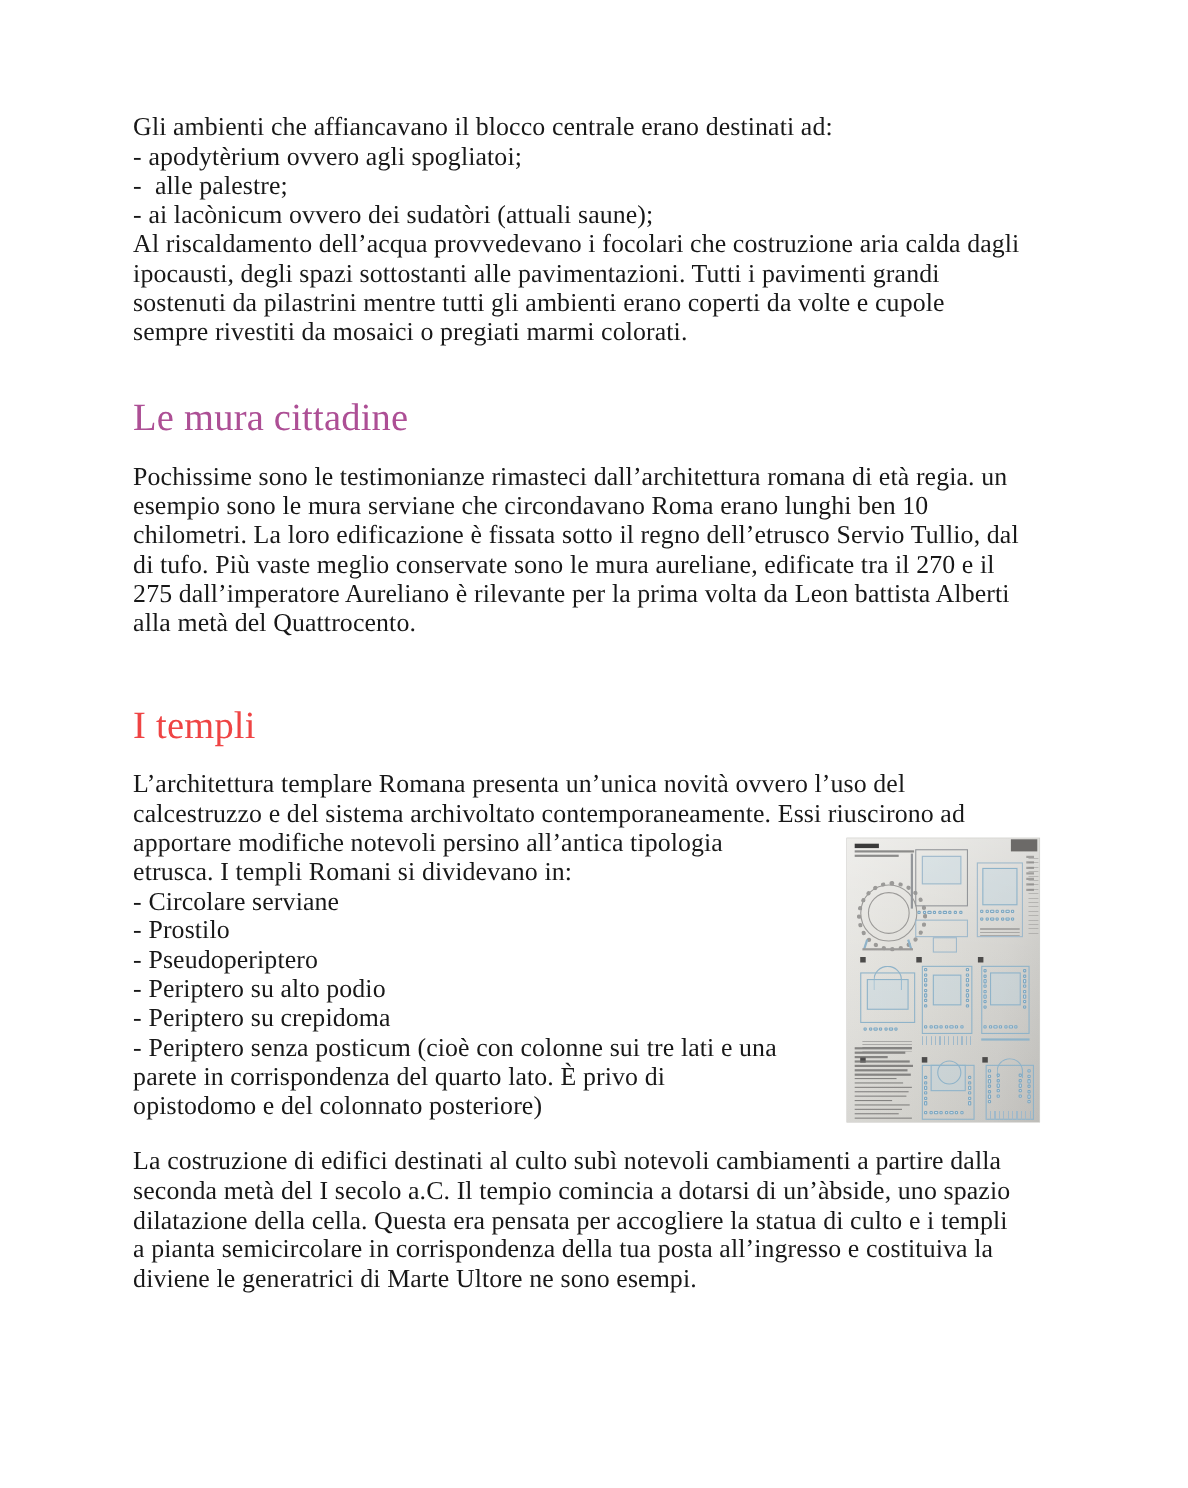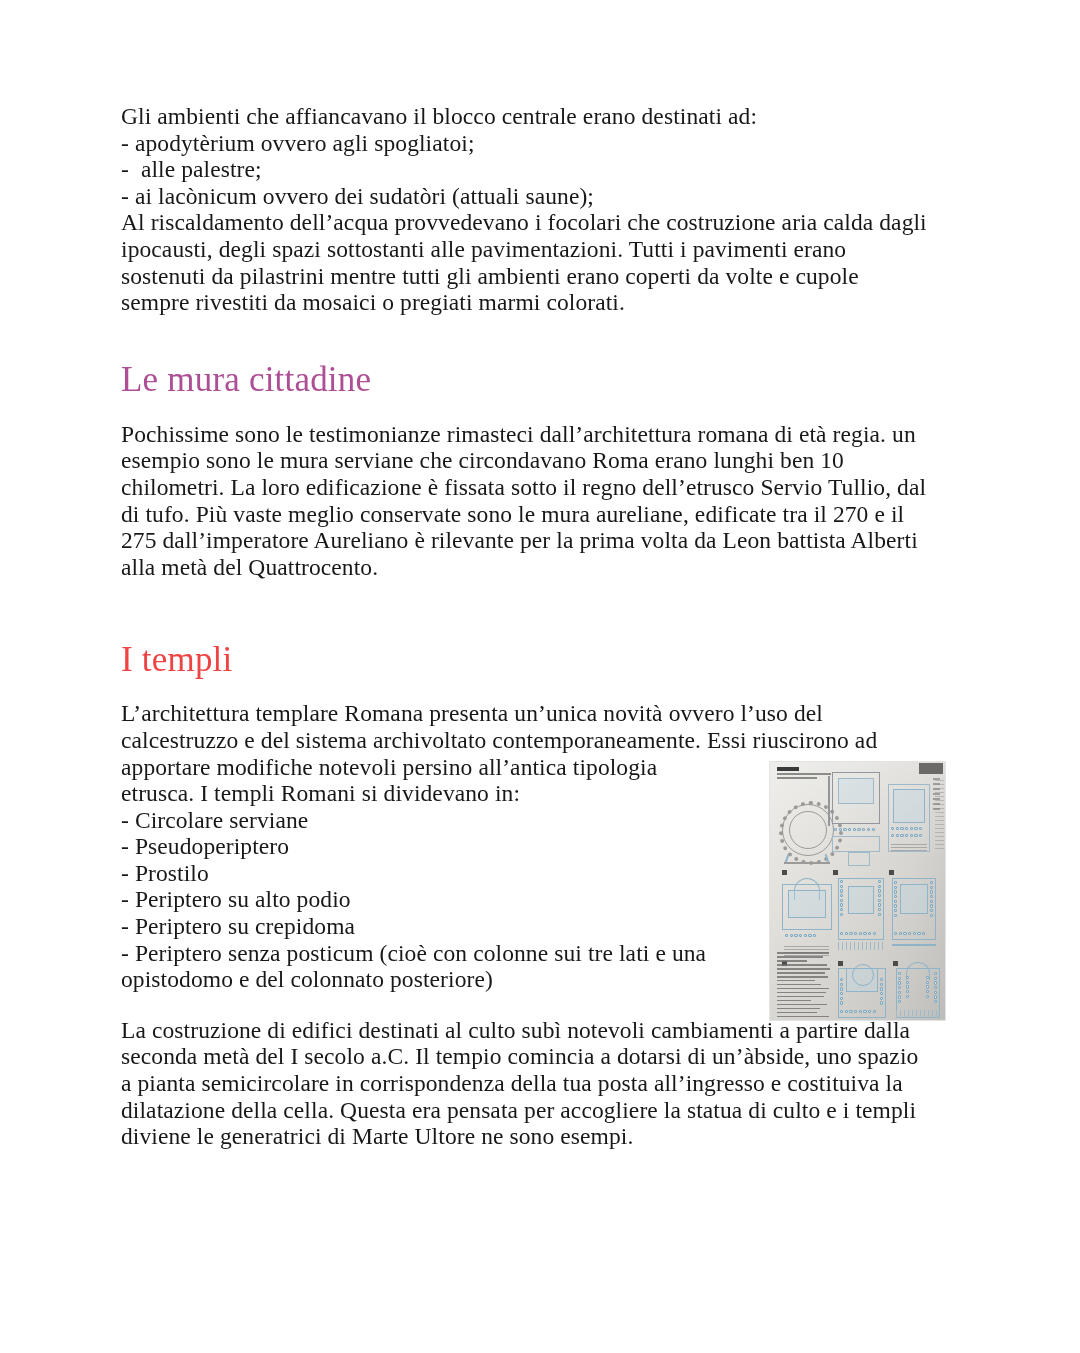--- a/index.html
+++ b/index.html
@@ -191,21 +191,21 @@
 <div class="page">
 
   <div class="content">
 
     <div class="para">
       <span class="ln">Gli ambienti che affiancavano il blocco centrale erano destinati ad:</span>
       <span class="ln">- apodytèrium ovvero agli spogliatoi;</span>
       <span class="ln">-  alle palestre;</span>
       <span class="ln">- ai lacònicum ovvero dei sudatòri (attuali saune);</span>
       <span class="ln">Al riscaldamento dell’acqua provvedevano i focolari che costruzione aria calda dagli</span>
-      <span class="ln">ipocausti, degli spazi sottostanti alle pavimentazioni. Tutti i pavimenti erano</span>
+      <span class="ln">ipocausti, degli spazi sottostanti alle pavimentazioni. Tutti i pavimenti grandi</span>
       <span class="ln">sostenuti da pilastrini mentre tutti gli ambienti erano coperti da volte e cupole</span>
       <span class="ln">sempre rivestiti da mosaici o pregiati marmi colorati.</span>
     </div>
 
     <div class="gap-before-mura"></div>
 
     <h2 class="heading heading-mura">Le mura cittadine</h2>
 
     <div class="gap-after-mura"></div>
 
@@ -223,35 +223,36 @@
     <h2 class="heading heading-templi">I templi</h2>
 
     <div class="gap-after-templi"></div>
 
     <div class="para block-templi">
       <span class="ln">L’architettura templare Romana presenta un’unica novità ovvero l’uso del</span>
       <span class="ln">calcestruzzo e del sistema archivoltato contemporaneamente. Essi riuscirono ad</span>
       <span class="ln">apportare modifiche notevoli persino all’antica tipologia</span>
       <span class="ln">etrusca. I templi Romani si dividevano in:</span>
       <span class="ln">- Circolare serviane</span>
+      <span class="ln">- Prostilo</span>
       <span class="ln">- Pseudoperiptero</span>
-      <span class="ln">- Prostilo</span>
       <span class="ln">- Periptero su alto podio</span>
       <span class="ln">- Periptero su crepidoma</span>
       <span class="ln">- Periptero senza posticum (cioè con colonne sui tre lati e una</span>
+      <span class="ln">parete in corrispondenza del quarto lato. È privo di</span>
       <span class="ln">opistodomo e del colonnato posteriore)</span>
     </div>
 
     <div class="gap-before-last"></div>
 
     <div class="para">
       <span class="ln">La costruzione di edifici destinati al culto subì notevoli cambiamenti a partire dalla</span>
       <span class="ln">seconda metà del I secolo a.C. Il tempio comincia a dotarsi di un’àbside, uno spazio</span>
+      <span class="ln">dilatazione della cella. Questa era pensata per accogliere la statua di culto e i templi</span>
       <span class="ln">a pianta semicircolare in corrispondenza della tua posta all’ingresso e costituiva la</span>
-      <span class="ln">dilatazione della cella. Questa era pensata per accogliere la statua di culto e i templi</span>
       <span class="ln">diviene le generatrici di Marte Ultore ne sono esempi.</span>
     </div>
 
   </div>
 
   <div class="figure">
     <div class="fig-paper"></div>
     <div class="fig-tab"></div>
     <div class="fig-vtext"></div>
     <div class="fig-sidebar-marks">

